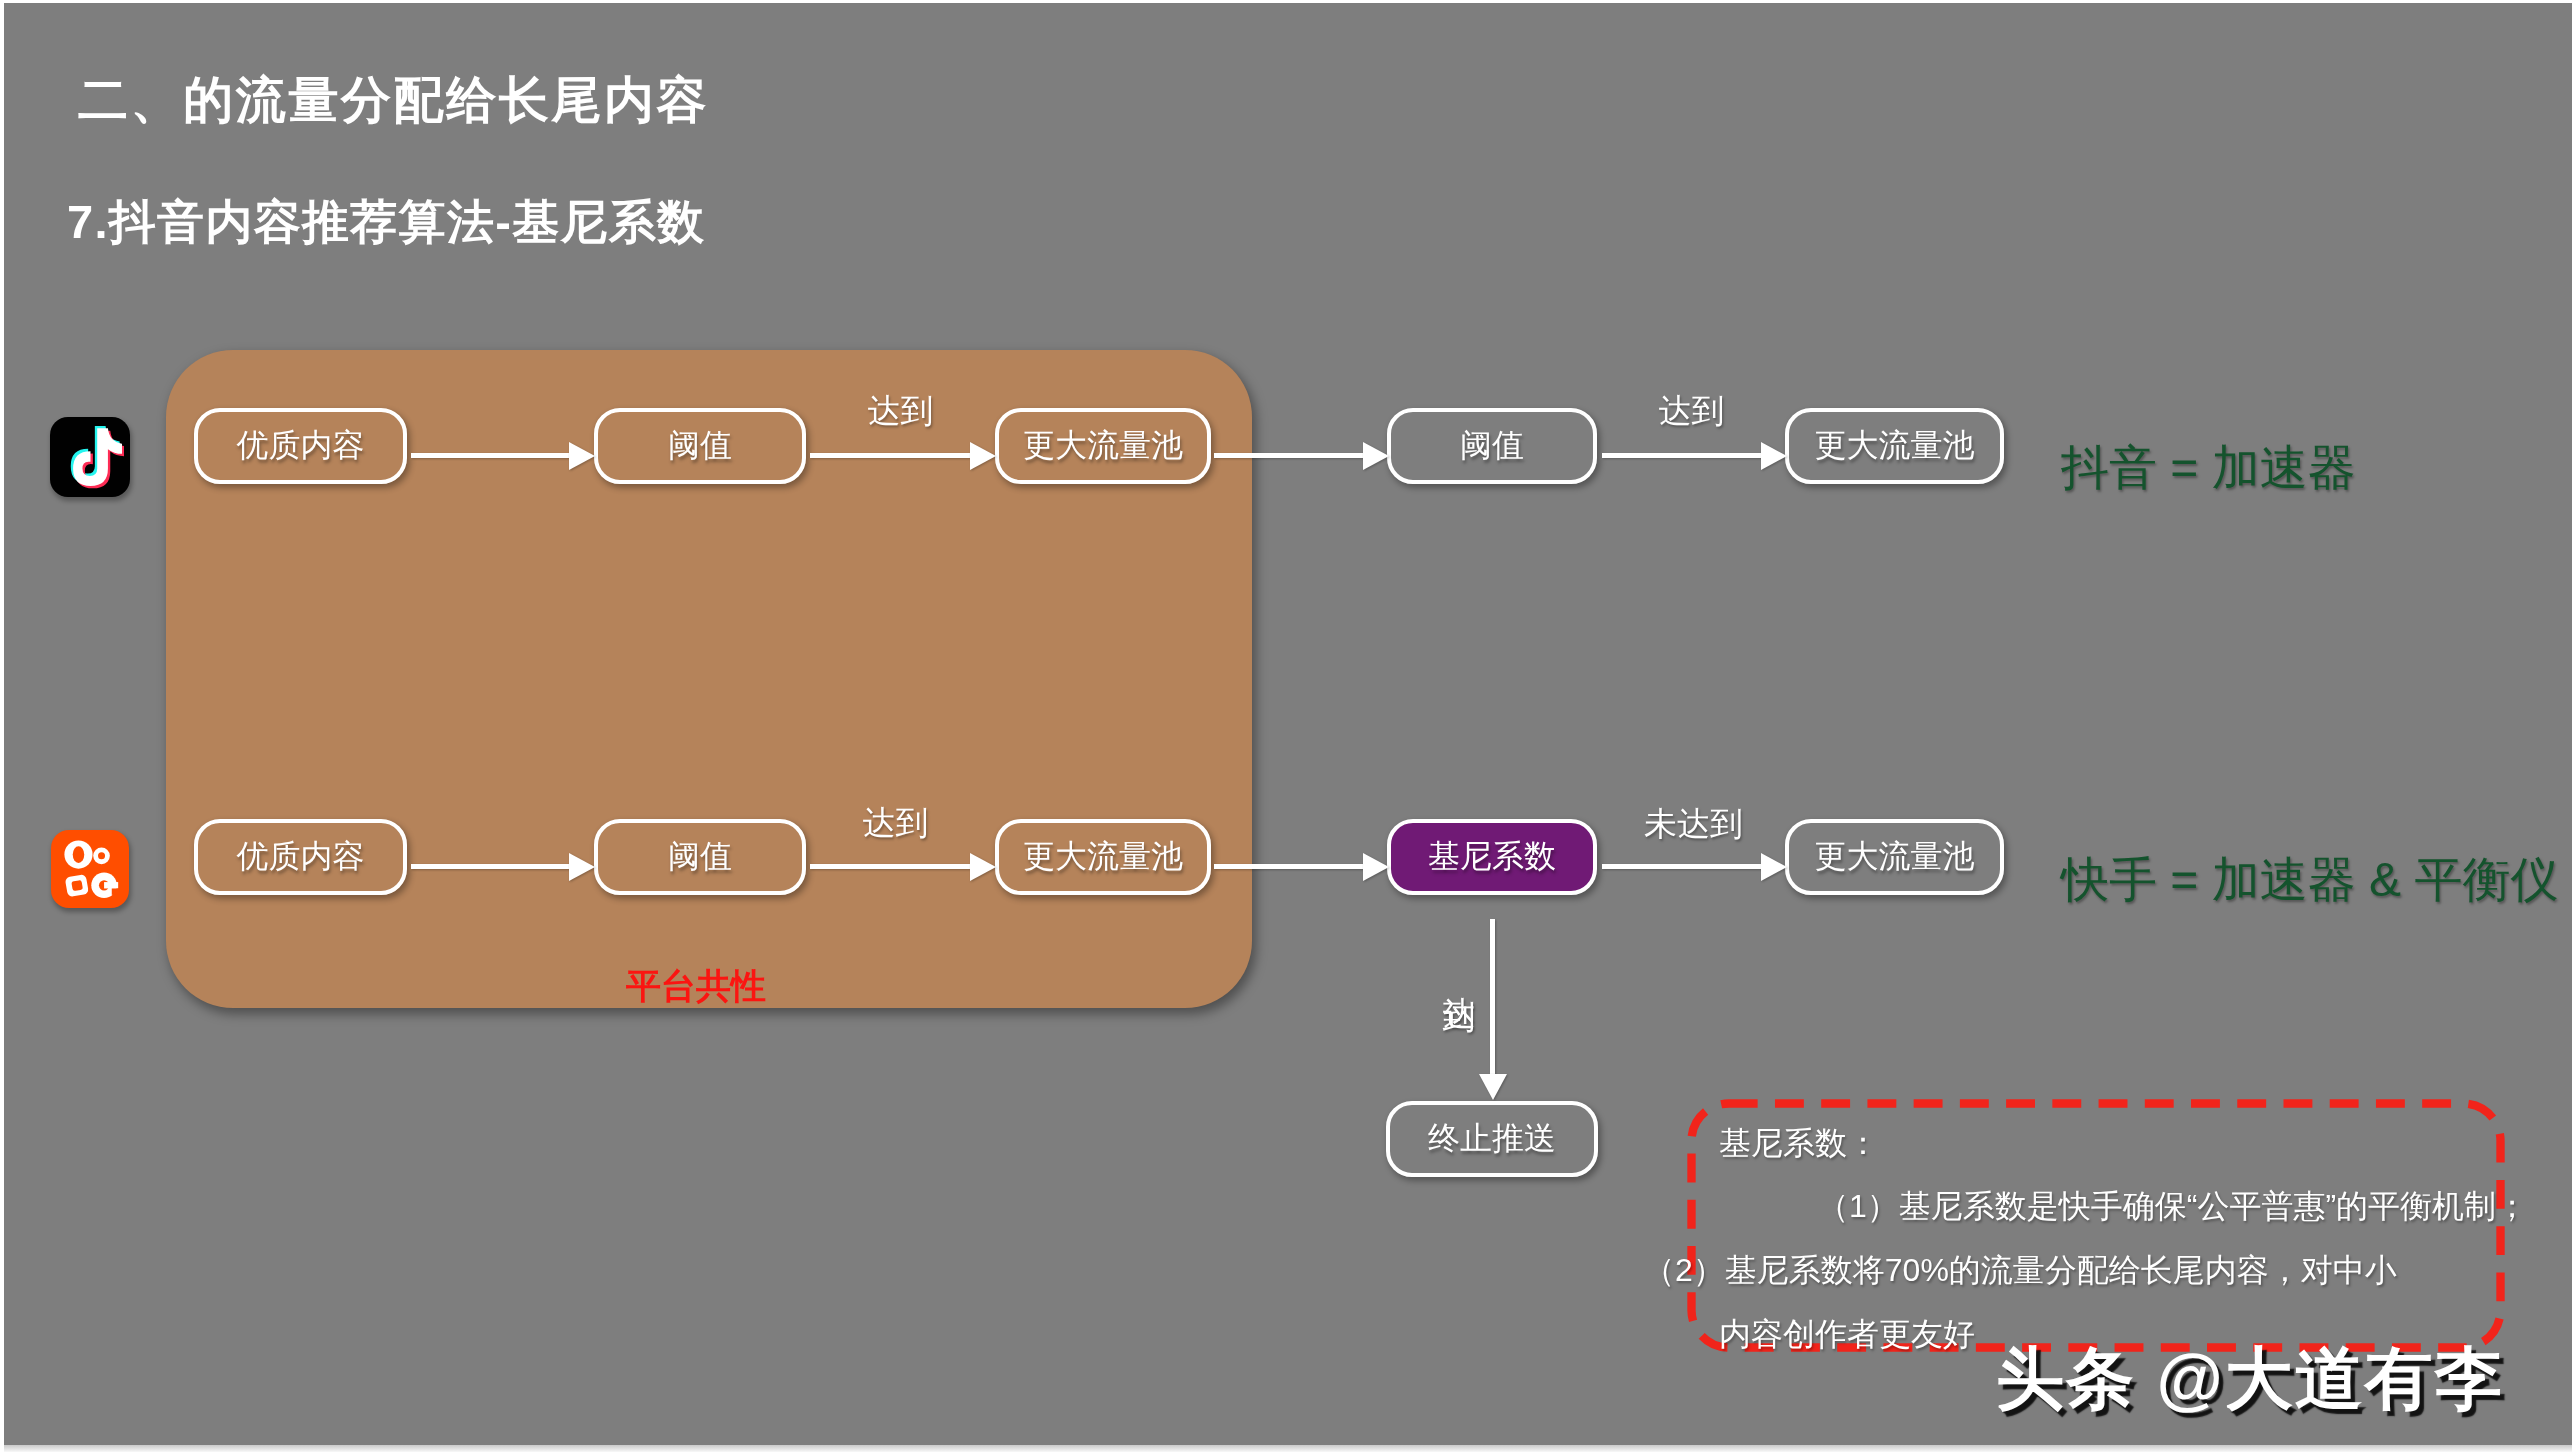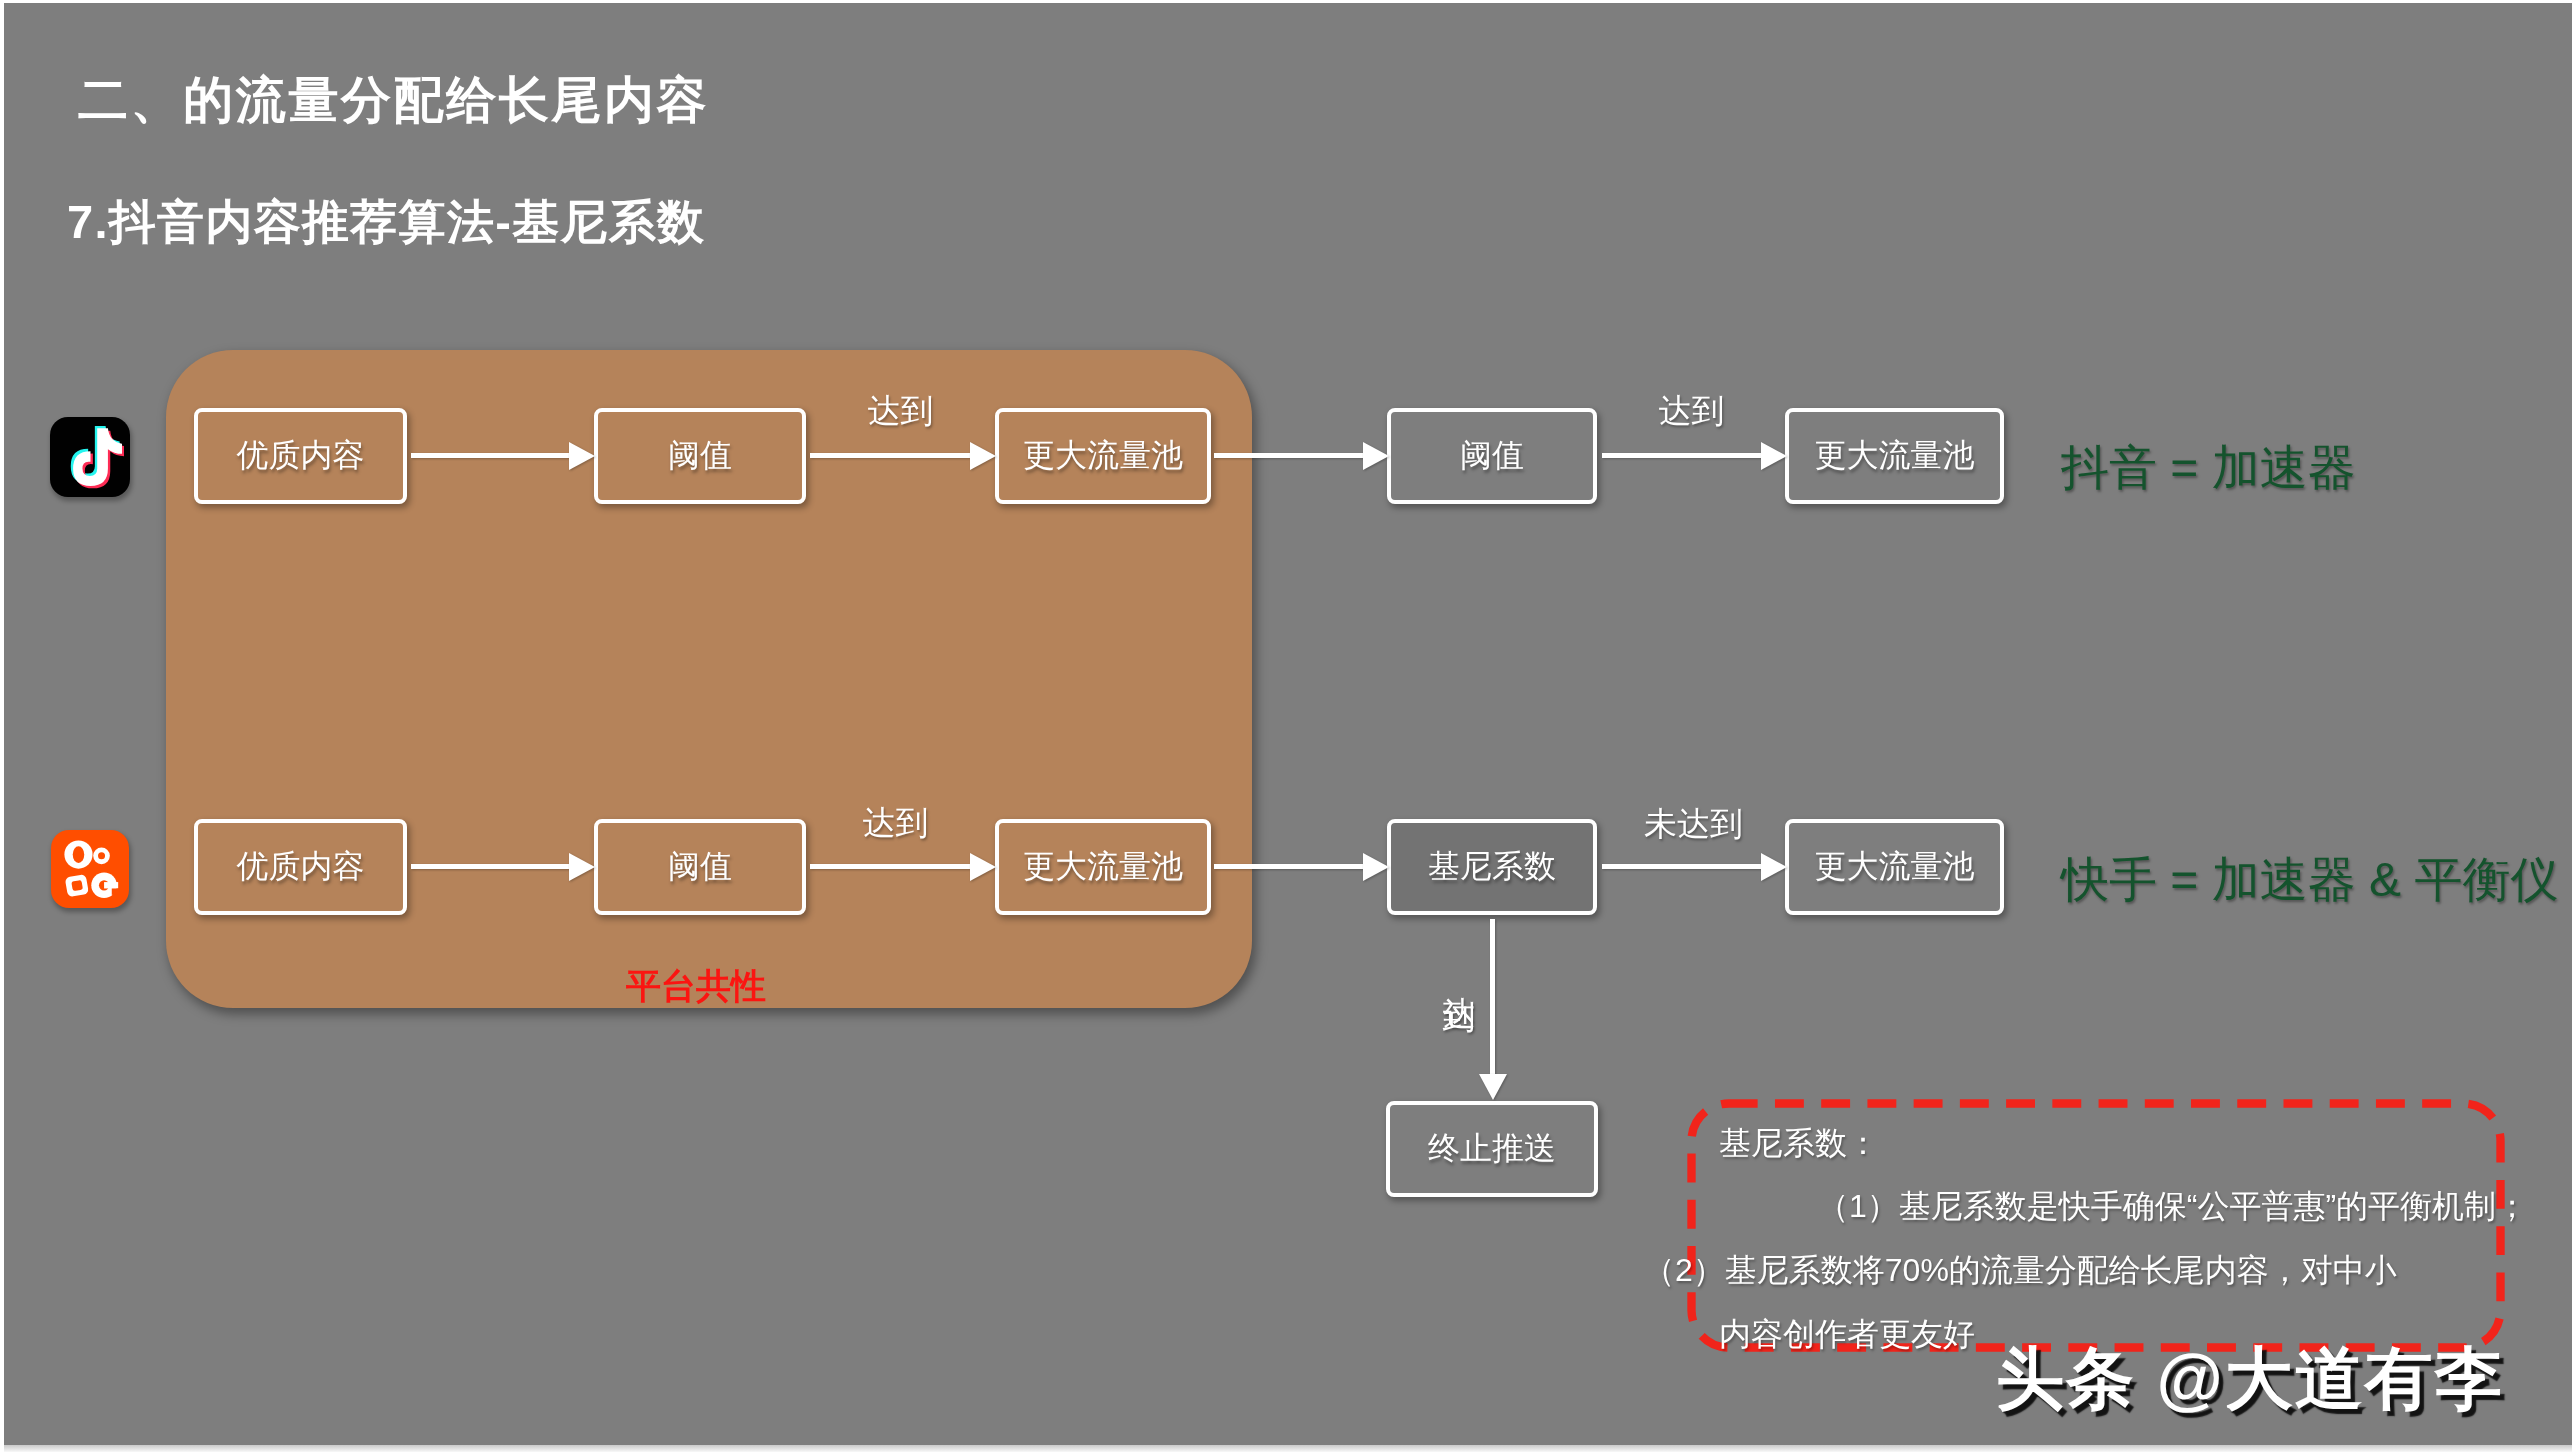--- a/index.html
+++ b/index.html
@@ -5,24 +5,24 @@
   html,body{margin:0;padding:0;background:#ffffff;width:2576px;height:1453px;overflow:hidden;}
   #root{position:relative;width:2576px;height:1453px;font-family:"Liberation Sans","DejaVu Sans",sans-serif;}
   .slide{position:absolute;left:3.9px;top:2.6px;width:2568px;height:1442px;background:#7E7E7E;}
   .bottom-edge{position:absolute;left:3.9px;top:1445px;width:2568px;height:8.3px;
     background:linear-gradient(#c9c9c9,#ffffff);}
   .title{position:absolute;left:78px;top:67px;font-size:50px;font-weight:700;color:#ffffff;letter-spacing:2.6px;white-space:nowrap;}
   .subtitle{position:absolute;left:67px;top:191px;font-size:47px;font-weight:700;color:#ffffff;letter-spacing:1.3px;white-space:nowrap;}
   .container{position:absolute;left:166px;top:350px;width:1086px;height:658px;background:#B5835A;border-radius:67px;
     box-shadow:3.2px 5.8px 11.6px rgba(0,0,0,.38);}
   .zone-label{position:absolute;left:626px;top:963px;font-size:35px;font-weight:600;color:#FB1511;white-space:nowrap;}
-  .node{position:absolute;height:96px;border:4.5px solid #ffffff;border-radius:8px;box-sizing:border-box;
+  .node{position:absolute;height:76px;border:4.5px solid #ffffff;border-radius:26px;box-sizing:border-box;
     display:flex;align-items:center;justify-content:center;color:#ffffff;font-size:32px;font-weight:500;
     box-shadow:2.6px 3.9px 6.4px rgba(0,0,0,.32);text-shadow:1.3px 2.6px 3.2px rgba(0,0,0,.38);white-space:nowrap;}
-  .node.red{background:#737373;text-align:center;}
+  .node.red{background:#701a75;text-align:center;}
   .hline{position:absolute;height:5.1px;background:#ffffff;filter:drop-shadow(1.3px 1.9px 1.3px rgba(0,0,0,.28));}
   .head-r{position:absolute;width:0;height:0;border-top:14px solid transparent;border-bottom:14px solid transparent;
     border-left:26px solid #ffffff;filter:drop-shadow(1.3px 1.9px 1.3px rgba(0,0,0,.28));}
   .vline{position:absolute;width:5.1px;background:#ffffff;filter:drop-shadow(1.3px 1.9px 1.3px rgba(0,0,0,.28));}
   .head-d{position:absolute;width:0;height:0;border-left:14px solid transparent;border-right:14px solid transparent;
     border-top:26px solid #ffffff;filter:drop-shadow(1.3px 1.9px 1.3px rgba(0,0,0,.28));}
   .edge-label{position:absolute;font-size:33px;color:#ffffff;font-weight:500;text-shadow:1.3px 1.9px 2.6px rgba(0,0,0,.35);
     text-align:center;white-space:nowrap;}
   .edge-label.vert{writing-mode:vertical-rl;text-orientation:upright;letter-spacing:5.1px;}
   .summary{position:absolute;font-size:48px;color:#14532d;font-weight:500;text-shadow:1.3px 1.9px 2.6px rgba(0,0,0,.35);white-space:nowrap;}

